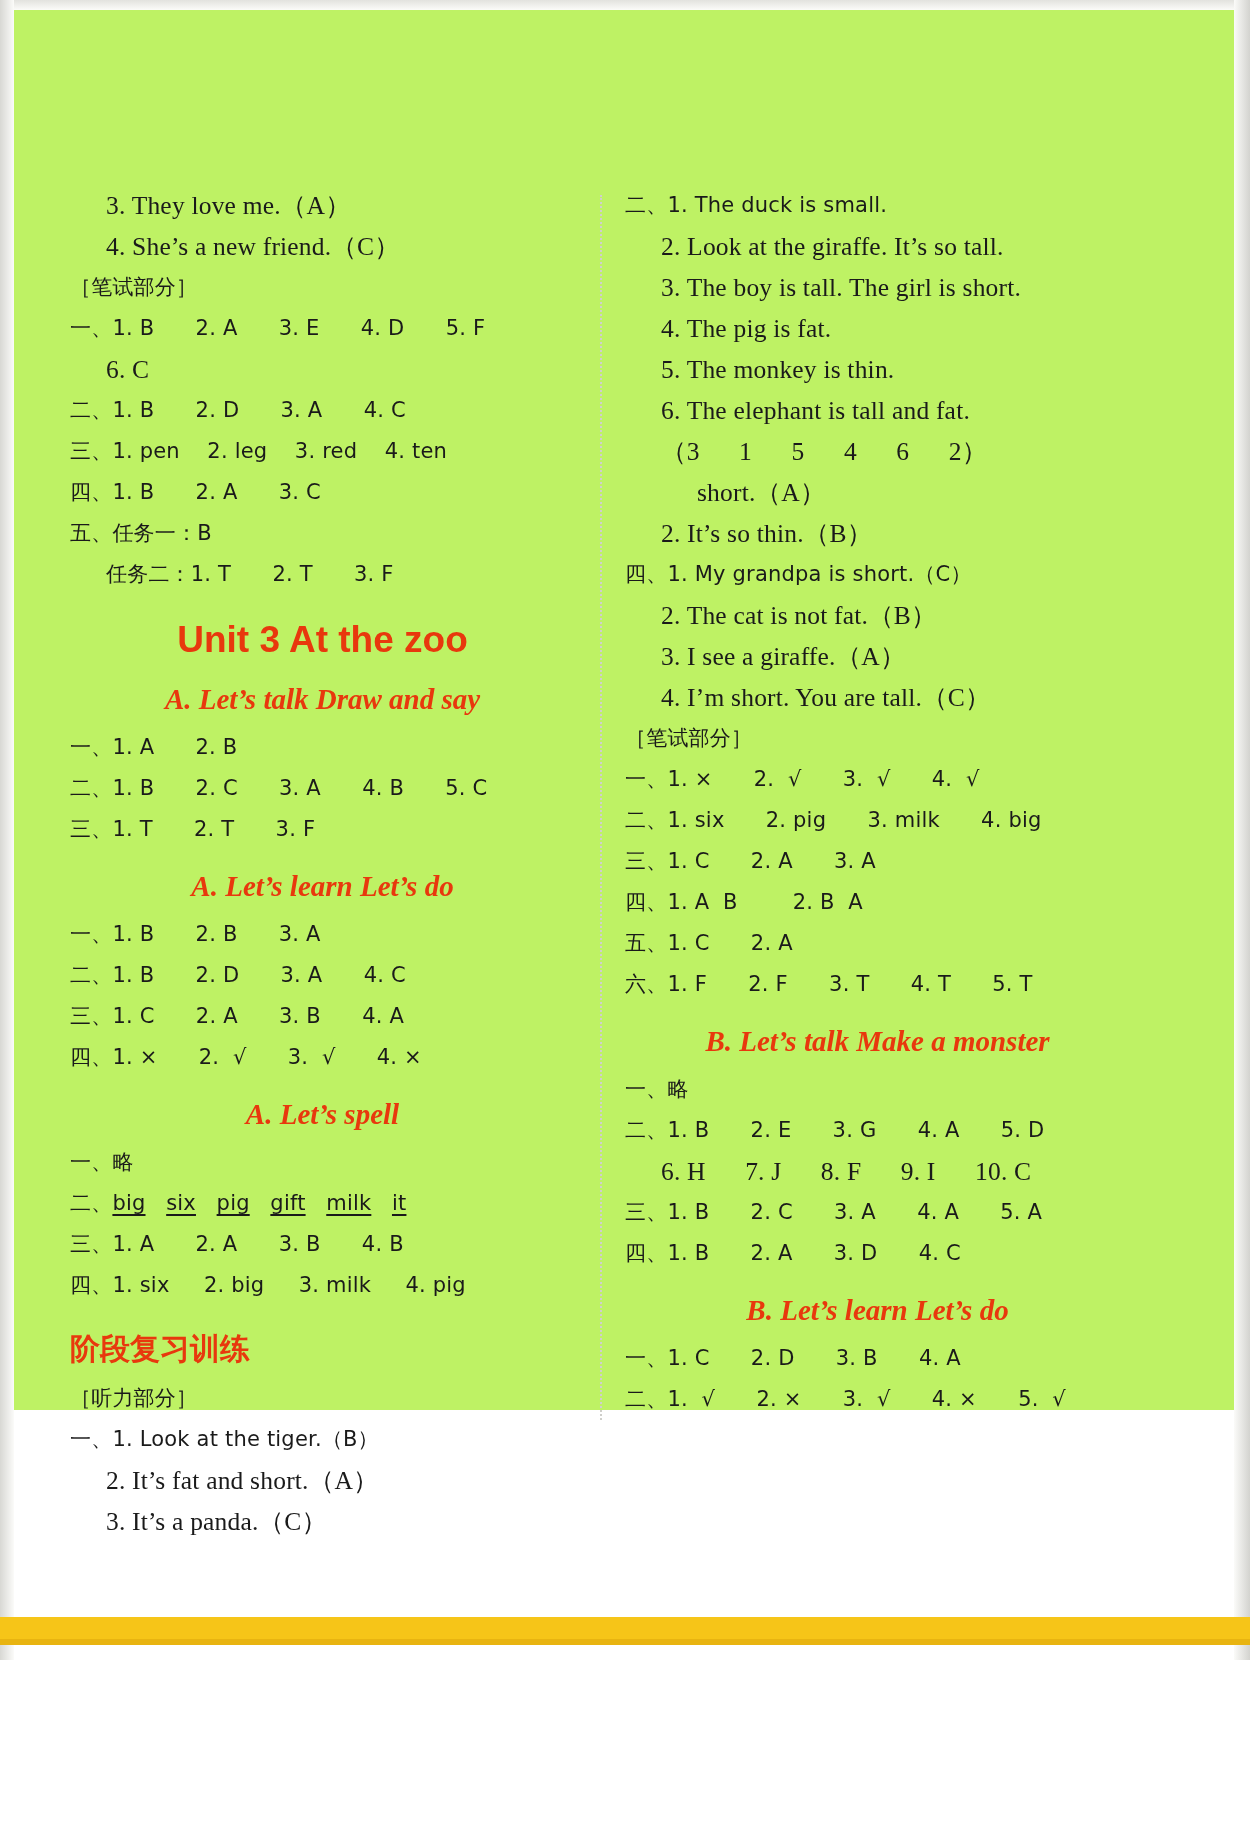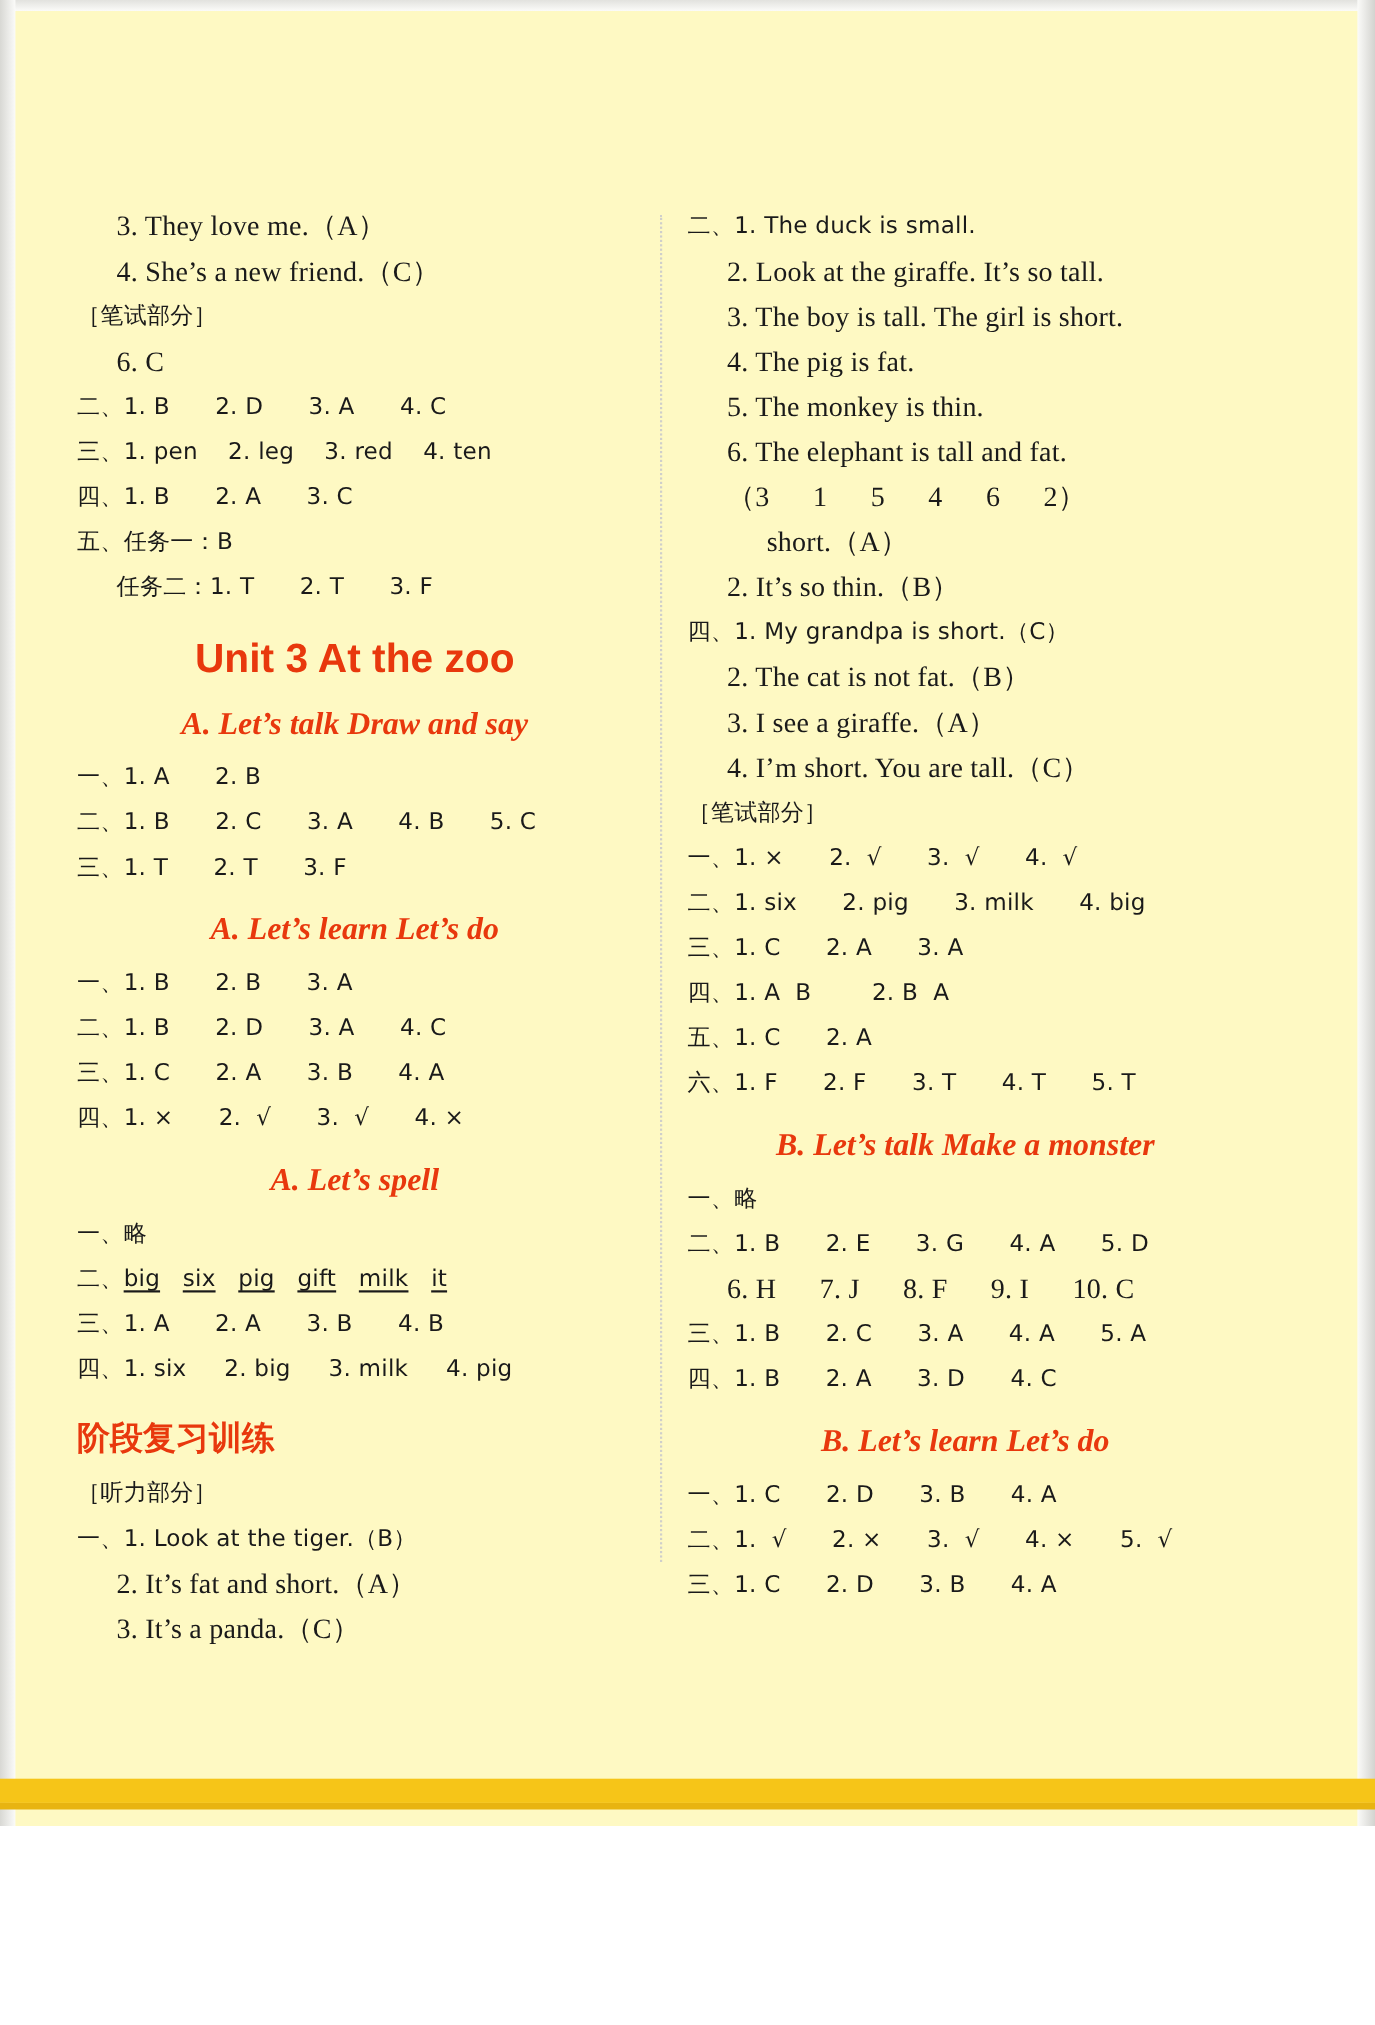--- a/index.html
+++ b/index.html
@@ -7,22 +7,22 @@
     width:1250px;height:1841px;
     background:#ffffff;
     font-family:"Liberation Serif", serif;
     color:#1a1a1a;
     position:relative;
     overflow:hidden;
   }
   .page{
     position:absolute;
     left:0;top:0;
-    width:1250px;height:1841px;
-    background:#fef9c3;
+    width:1250px;height:1410px;
+    background:#bef264;
   }
   
   .edge-left{position:absolute;left:0;top:0;width:14px;height:1841px;background:linear-gradient(90deg,#d8d8d4,#fbfbf9);}
   .edge-right{position:absolute;right:0;top:0;width:16px;height:1841px;background:linear-gradient(270deg,#d3d3cf,#fbfbf9);}
   .edge-top{position:absolute;left:0;top:0;width:1250px;height:10px;background:linear-gradient(180deg,#e2e2de,#fbfbf9);}
 
   .content{
     position:absolute;
     left:60px;top:185px;
     width:1120px;height:1215px;
@@ -111,20 +111,21 @@
   <div class="edge-top"></div>
   <div class="edge-left"></div>
   <div class="edge-right"></div>
 
   <div class="content">
     <div class="divider"></div>
     <div class="col col-left" id="col-left">
         <div class="line indent1">3. They love me.（A）</div>
         <div class="line indent1">4. She’s a new friend.（C）</div>
         <div class="line cn">［笔试部分］</div>
+        <div class="line cn">一、1. B      2. A      3. E      4. D      5. F</div>
         <div class="line indent1">6. C</div>
         <div class="line cn">二、1. B      2. D      3. A      4. C</div>
         <div class="line cn">三、1. pen    2. leg    3. red    4. ten</div>
         <div class="line cn">四、1. B      2. A      3. C</div>
         <div class="line cn">五、任务一：B</div>
         <div class="line cn indent1">任务二：1. T      2. T      3. F</div>
         <div class="heading-unit">Unit 3    At the zoo</div>
         <div class="heading-red">A. Let’s talk   Draw and say</div>
         <div class="line cn">一、1. A      2. B</div>
         <div class="line cn">二、1. B      2. C      3. A      4. B      5. C</div>
@@ -168,21 +169,20 @@
         <div class="line cn">六、1. F      2. F      3. T      4. T      5. T</div>
         <div class="heading-red">B. Let’s talk   Make a monster</div>
         <div class="line cn">一、略</div>
         <div class="line cn">二、1. B      2. E      3. G      4. A      5. D</div>
         <div class="line indent1">6. H      7. J      8. F      9. I      10. C</div>
         <div class="line cn">三、1. B      2. C      3. A      4. A      5. A</div>
         <div class="line cn">四、1. B      2. A      3. D      4. C</div>
         <div class="heading-red">B. Let’s learn   Let’s do</div>
         <div class="line cn">一、1. C      2. D      3. B      4. A</div>
         <div class="line cn">二、1.  √      2. ×      3.  √      4. ×      5.  √</div>
-        <div class="line cn">三、1. C      2. D      3. B      4. A</div>
       </div>
   </div>
 
   <div class="band"></div>
   <div class="band2"></div>
   <div class="footer">
     
     
     
     

